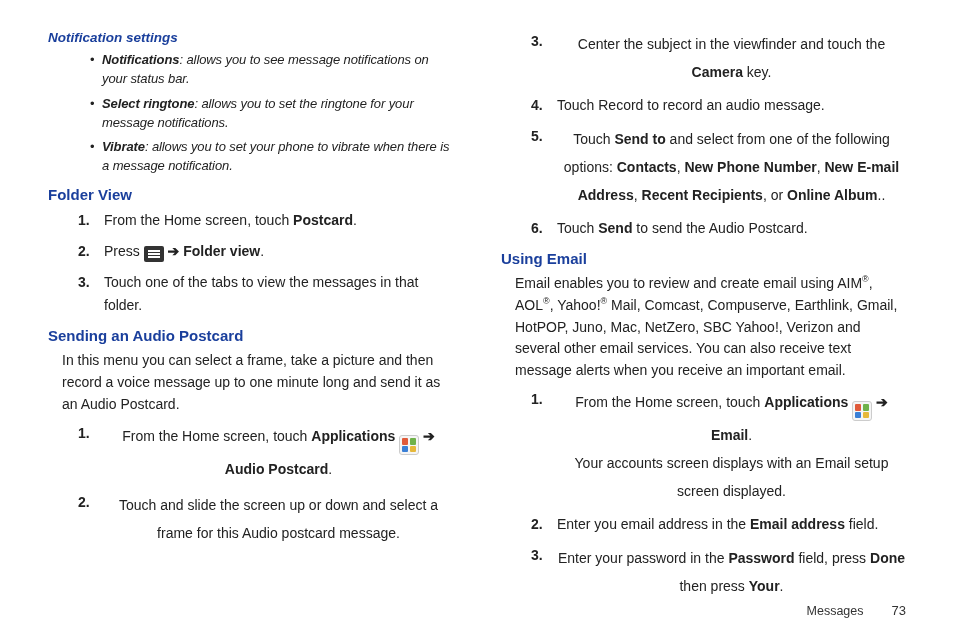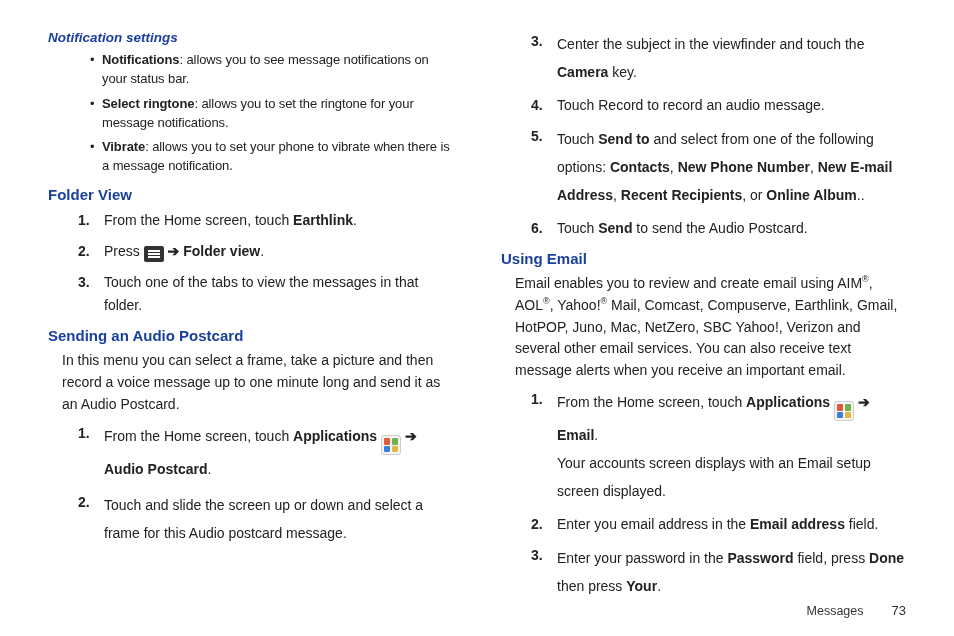--- a/index.html
+++ b/index.html
@@ -41,27 +41,27 @@
     margin-bottom: 6px;
   }
   .bullets {
     margin-left: 42px;
     font-size: 13px;
     line-height: 1.45;
     font-family: Arial, Helvetica, sans-serif;
   }
   .bullets .bi { display: flex; margin-bottom: 6px; }
   .bullets .dot { width: 12px; flex: 0 0 12px; }
-  .bullets .txt { flex: 1; font-stretch: condensed; letter-spacing: -0.1px; }
+  .bullets .txt { flex: 1; font-stretch: condensed; letter-spacing: -0.1px; font-style: italic; }
   .condensed { font-family: "Arial Narrow", Arial, sans-serif; }
   .ol { margin-left: 30px; }
   .oi { display: flex; font-size: 14px; line-height: 1.65; margin-bottom: 8px; }
   .oi .num { flex: 0 0 26px; font-weight: bold; }
   .oi .txt { flex: 1; }
-  .oi .txt.spaced { line-height: 2.0; }
+  .oi .txt.spaced { line-height: 2.0; text-align: center; }
   .b { font-weight: bold; }
   .sup { font-size: 9px; vertical-align: super; }
   .icon-menu {
     display: inline-flex;
     width: 20px; height: 16px;
     background: #333;
     border-radius: 2px;
     vertical-align: -3px;
     align-items: center;
     justify-content: center;
@@ -120,21 +120,21 @@
         <div class="dot">•</div>
         <div class="txt"><span class="b">Vibrate</span><span>: allows you to set your phone to vibrate when there is a message notification.</span></div>
       </div>
     </div>
 
     <div class="h-blue">Folder View</div>
 
     <div class="ol">
       <div class="oi">
         <div class="num">1.</div>
-        <div class="txt"><span>From the Home screen, touch </span><span class="b">Earthlink</span><span>.</span></div>
+        <div class="txt"><span>From the Home screen, touch </span><span class="b">Postcard</span><span>.</span></div>
       </div>
       <div class="oi">
         <div class="num">2.</div>
         <div class="txt">
           <span>Press </span>
           <span class="icon-menu">
             <svg width="14" height="10" viewBox="0 0 14 10">
                 <rect x="1" y="1" width="12" height="2" fill="#fff"></rect>
                 <rect x="1" y="4" width="12" height="2" fill="#fff"></rect>
                 <rect x="1" y="7" width="12" height="2" fill="#fff"></rect>

